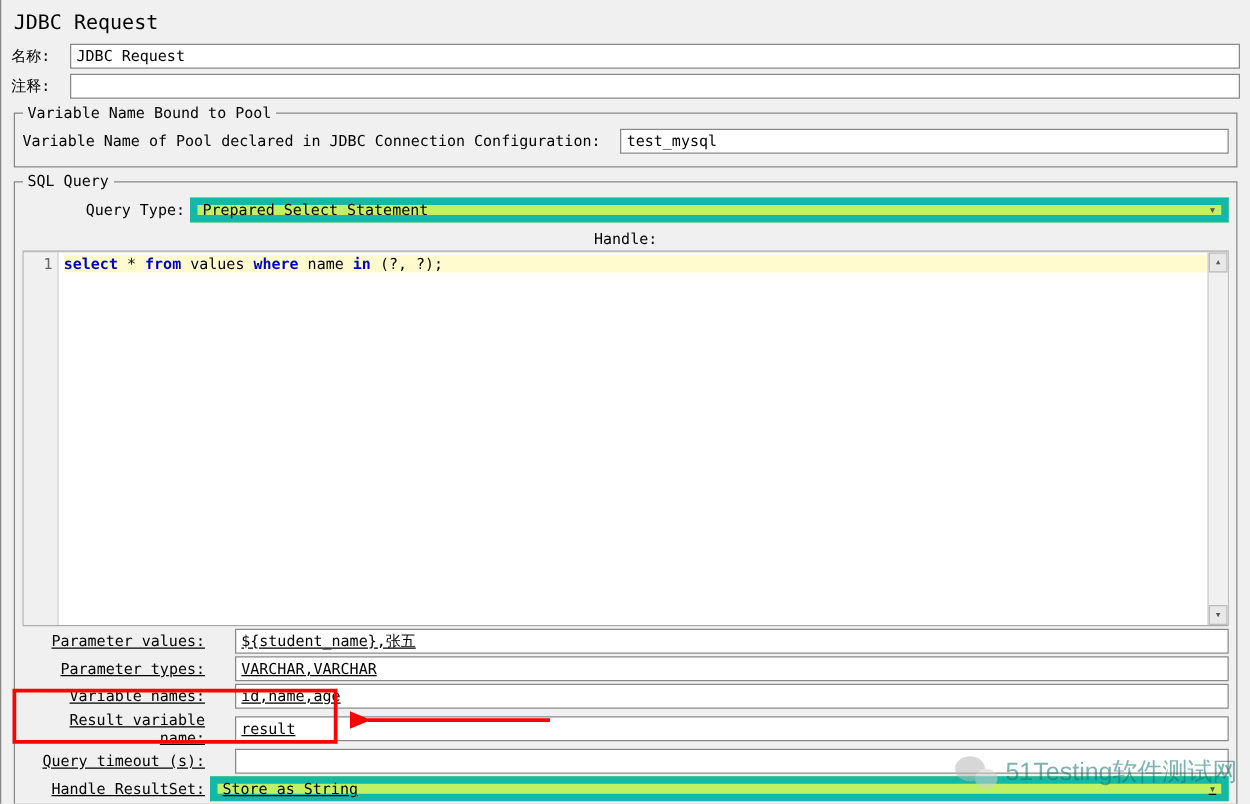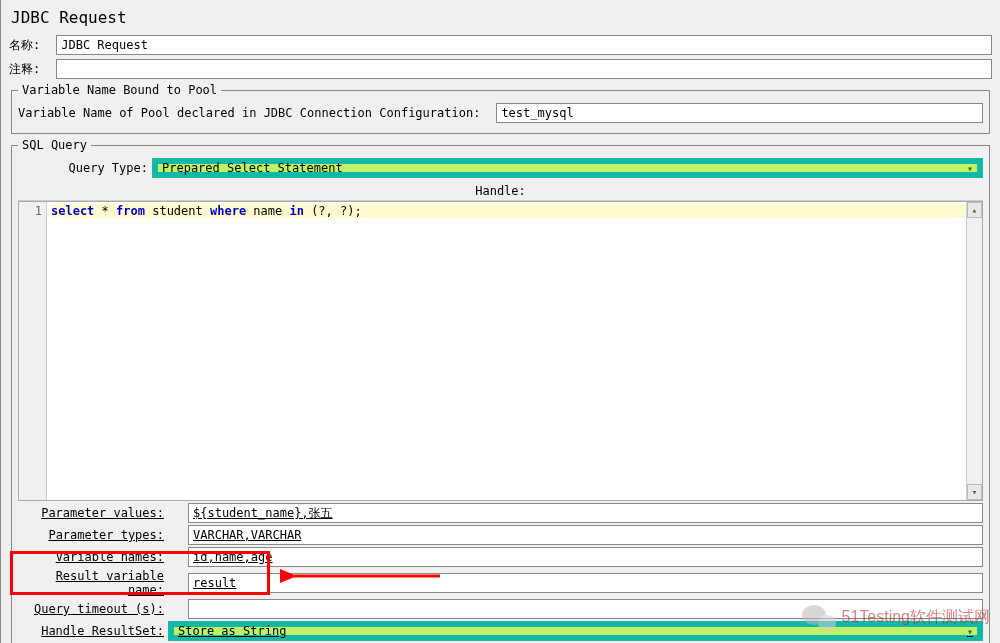--- a/index.html
+++ b/index.html
@@ -181,22 +181,22 @@
   }
   .bubble-big {
     position:absolute; width:24px; height:20px; border-radius:50%;
     background:#b8b8b8; left:0; top:2px;
   }
   .bubble-small {
     position:absolute; width:18px; height:16px; border-radius:50%;
     background:#d0d0d0; right:0; bottom:0;
   }
   .wm-text {
-    font-size: 16px;
-    color: #b91c1c;
+    font-size: 20px;
+    color: #0f766e;
     font-family: "Microsoft YaHei", sans-serif;
     font-weight: 500;
   }
 </style>
 </head>
 <body>
 
 <div class="panel">
   <div class="title">JDBC Request</div>
 
@@ -227,21 +227,21 @@
         <span class="chev">▾</span>
       </div>
     </div>
 
     <div class="query-label">Handle:</div>
 
     <div class="editor-wrap">
       <div class="gutter">
         <div>1</div>
       </div>
-      <div class="editor"><span class="line1"><span class="kw">select</span><span> * </span><span class="kw">from</span><span> student </span><span class="kw">where</span><span> name </span><span class="kw">in</span><span> (?, ?);</span></span></div>
+      <div class="editor"><span class="line1"><span class="kw">select</span><span> * </span><span class="kw">from</span><span> values </span><span class="kw">where</span><span> name </span><span class="kw">in</span><span> (?, ?);</span></span></div>
       <div class="scroll-track">
         <div class="scroll-btn">▴</div>
         <div class="scroll-btn">▾</div>
       </div>
     </div>
 
     <div class="field-row">
       <div class="lbl">Parameter values:</div>
       <input class="input" value="${student_name},张五" style="">
     </div>

